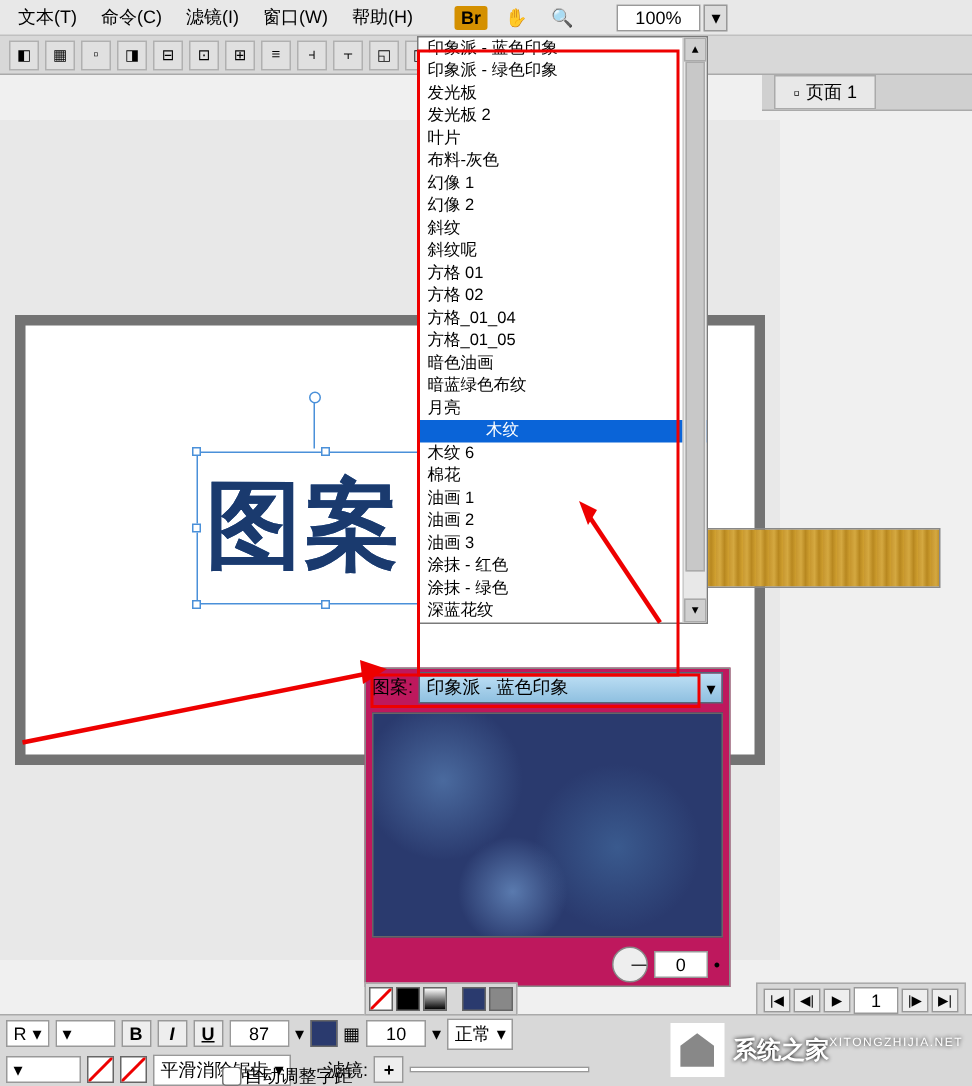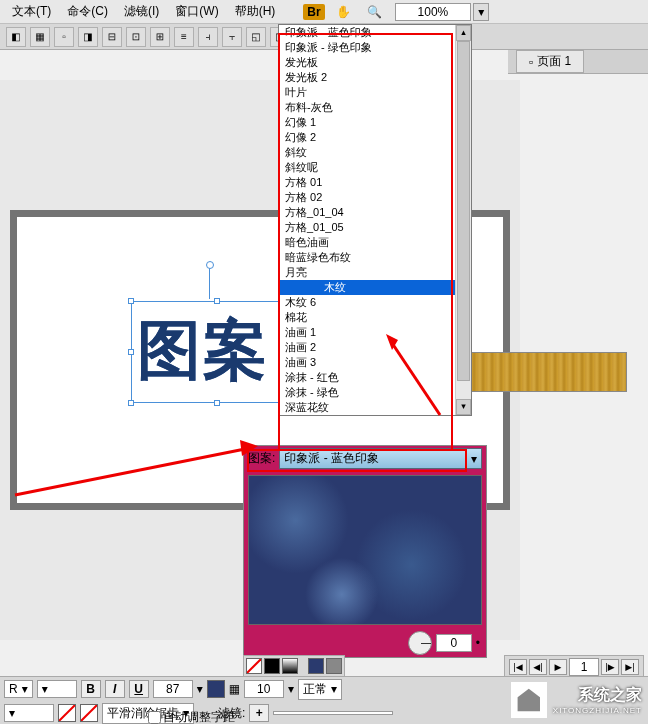--- a/index.html
+++ b/index.html
@@ -1,21 +1,21 @@
 <!DOCTYPE html>
 <html><head>
 <meta charset="utf-8">
 <style>
 * { box-sizing: border-box; margin: 0; padding: 0; font-family: "Microsoft YaHei", SimSun, sans-serif; font-size: 12px; }
 body { background: #f0f0f0; width: 648px; height: 724px; overflow: hidden; position: relative; }
 
 .menubar { background: #e8e8e8; height: 24px; display: flex; align-items: center; padding: 0 4px; border-bottom: 1px solid #c0c0c0; }
 .menubar span { padding: 2px 8px; cursor: pointer; }
 .menubar .br-badge { background: #d49000; color: #000; padding: 1px 4px; font-weight: bold; border-radius: 2px; margin: 0 4px; }
-.menubar .zoom-box { border: 1px solid #999; background: #fff; padding: 1px 22px; margin-left: 4px; display: flex; align-items: center; }
+.menubar .zoom-box { border: 1px solid #999; background: #fff; padding: 1px 12px; margin-left: 20px; display: flex; align-items: center; }
 .menubar .dropdown-arrow { border: 1px solid #999; background: #ddd; padding: 1px 4px; margin-left: 2px; }
 
 .toolbar { background: #d8d8d8; height: 26px; display: flex; align-items: center; padding: 0 4px; border-bottom: 1px solid #aaa; }
 .toolbar .tb-icon { width: 20px; height: 20px; margin: 0 2px; background: #e0e0e0; border: 1px solid #b0b0b0; display: flex; align-items: center; justify-content: center; font-size: 10px; }
 
 .tabbar { background: #d0d0d0; height: 24px; display: flex; align-items: center; padding: 0 8px; border-bottom: 1px solid #aaa; position: absolute; right: 0; top: 50px; width: 140px; }
 .tabbar .tab { background: #e8e8e8; border: 1px solid #aaa; padding: 2px 12px; display: flex; align-items: center; gap: 4px; }
 
 .canvas-area { position: absolute; top: 80px; left: 0; width: 520px; height: 560px; background: #e8e8e8; }
 .canvas { position: absolute; top: 130px; left: 10px; width: 500px; height: 300px; background: #fff; border: 7px solid #737373; }
@@ -63,21 +63,21 @@
 .bp-row { display: flex; align-items: center; padding: 2px 4px; gap: 4px; height: 24px; }
 .bp-dd { border: 1px solid #999; background: #fff; padding: 1px 4px; display: flex; align-items: center; gap: 4px; }
 .bp-btn { width: 20px; height: 18px; border: 1px solid #999; background: #eee; text-align: center; line-height: 16px; font-weight: bold; }
 .bp-input { border: 1px solid #999; background: #fff; padding: 1px 12px; width: 40px; text-align: center; }
 .bp-swatch { width: 18px; height: 18px; border: 1px solid #666; }
 .bp-check { display: flex; align-items: center; gap: 2px; margin-left: 148px; }
 
 .watermark { position: absolute; bottom: 6px; right: 6px; display: flex; align-items: center; gap: 6px; z-index: 20; color: #fff; text-shadow: 0 0 3px #000; }
 .watermark .wm-icon { width: 36px; height: 36px; background: #fff; position: relative; }
 .watermark .wm-icon::before { content:''; position:absolute; inset:4px; background:#888; clip-path: polygon(50% 10%, 90% 40%, 90% 90%, 10% 90%, 10% 40%); }
-.watermark .wm-text { display: flex; flex-direction: column; font-size: 11px; align-items: flex-end; }
+.watermark .wm-text { display: flex; flex-direction: row; font-size: 11px; }
 .watermark .wm-big { font-size: 16px; font-weight: bold; }
 .watermark .wm-small { font-size: 8px; letter-spacing: 1px; }
 </style>
 </head>
 <body>
 
 <div class="menubar">
   <span>文本(T)</span>
   <span>命令(C)</span>
   <span>滤镜(I)</span>

